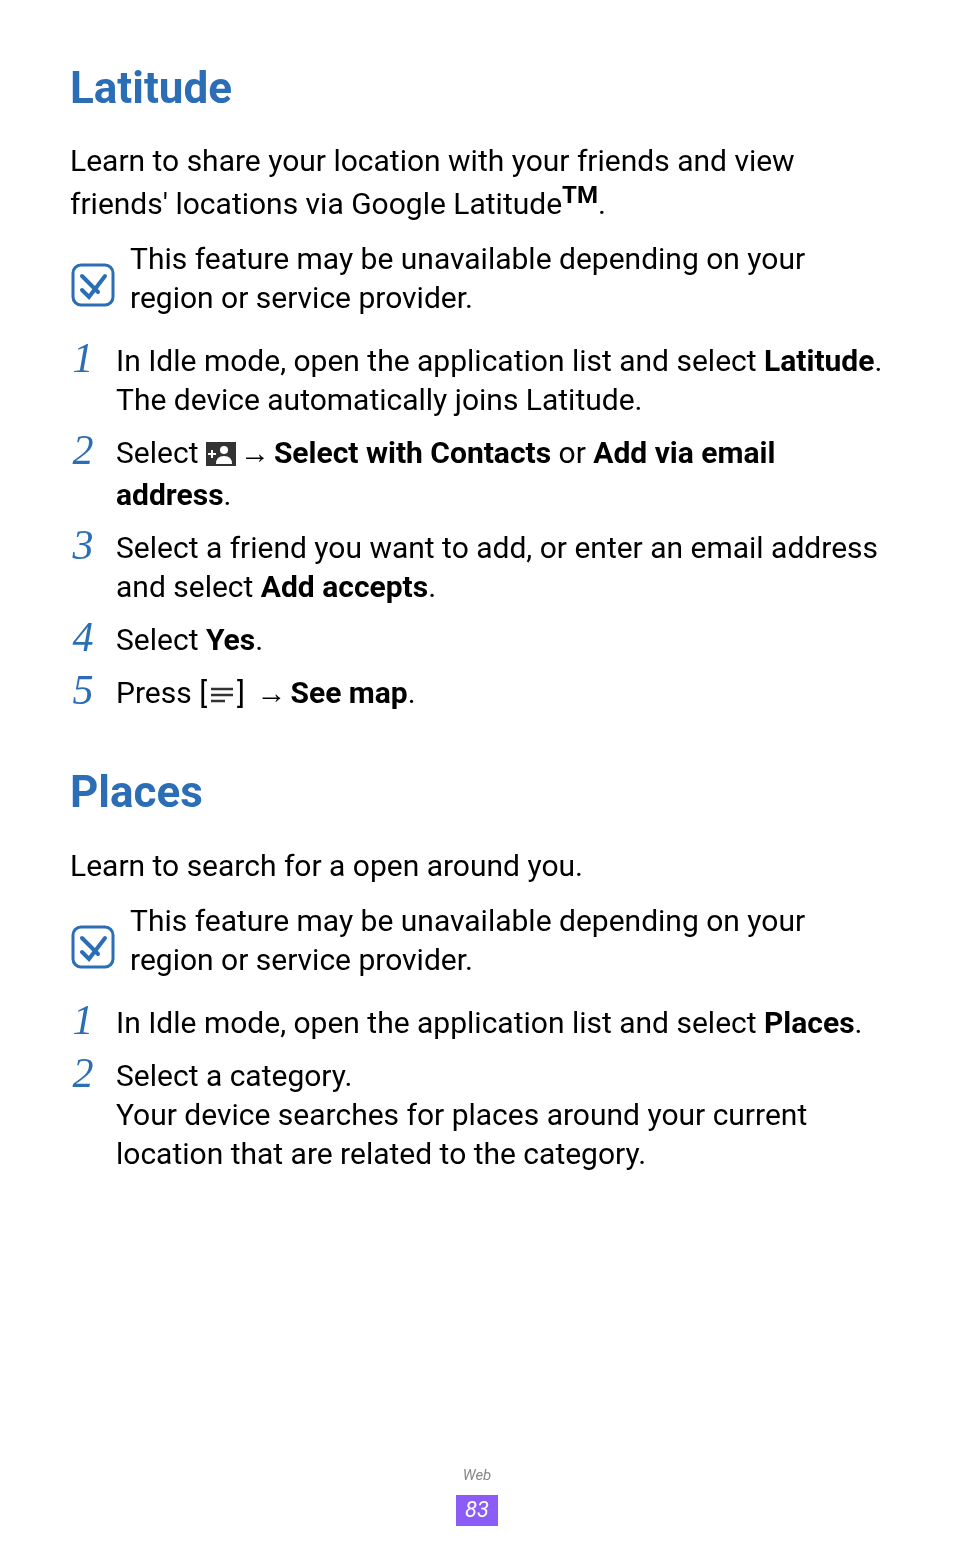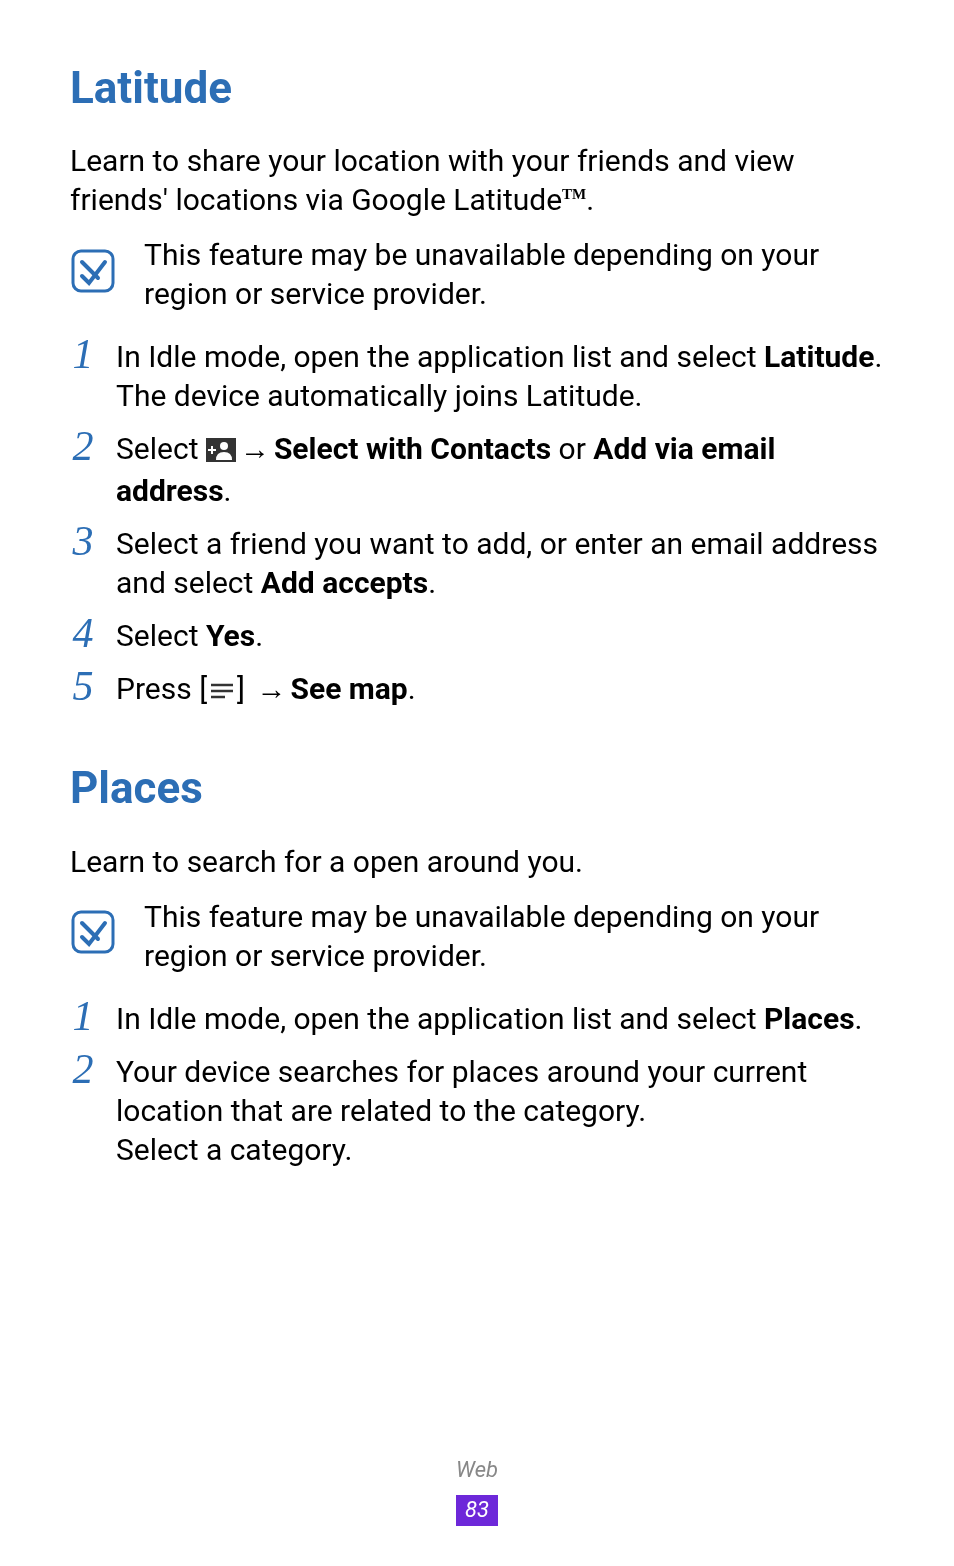--- a/index.html
+++ b/index.html
@@ -21,29 +21,28 @@
     .section-title {
       color: #2c6eb5;
       font-size: 44px;
       font-weight: bold;
       margin-bottom: 24px;
     }
     .intro-text {
       margin-bottom: 16px;
     }
     .tm {
-      font-size: 15px;
+      font-size: 24px;
       vertical-align: super;
       font-weight: bold;
-      font-family: Liberation Serif, serif;
     }
     .note-row {
       display: flex;
-      align-items: center;
-      gap: 28px;
+      align-items: flex-end;
+      gap: 14px;
       margin-bottom: 24px;
     }
     .note-icon {
       flex-shrink: 0;
       margin-top: 2px;
     }
     .note-text {
       flex: 1;
     }
     .step-row {
@@ -83,27 +82,27 @@
     .footer {
       position: absolute;
       bottom: 40px;
       left: 0;
       right: 0;
       text-align: center;
     }
     .footer-label {
       font-style: italic;
       color: #888;
-      font-size: 22px;
+      font-size: 15px;
       margin-bottom: 2px;
       margin-top: 20px;
     }
     .footer-page {
       display: inline-block;
-      background: #6d28d9;
+      background: #8b5cf6;
       color: #fff;
       font-style: italic;
       font-size: 22px;
       padding: 1px 9px;
     }
   </style>
 </head>
 <body>
 
 <h2 class="section-title">Latitude</h2>
@@ -190,21 +189,21 @@
 <div class="step-row">
   <div class="step-number">1</div>
   <div class="step-content">
     <span>In Idle mode, open the application list and select </span><span class="bold">Places</span><span>.</span>
   </div>
 </div>
 
 <div class="step-row">
   <div class="step-number">2</div>
   <div class="step-content">
+    <div>Select a category.</div>
     <div>Your device searches for places around your current location that are related to the category.</div>
-    <div>Select a category.</div>
   </div>
 </div>
 
 <div class="footer">
   <div class="footer-label">Web</div>
   <div class="footer-page">83</div>
 </div>
 
 </body></html>

